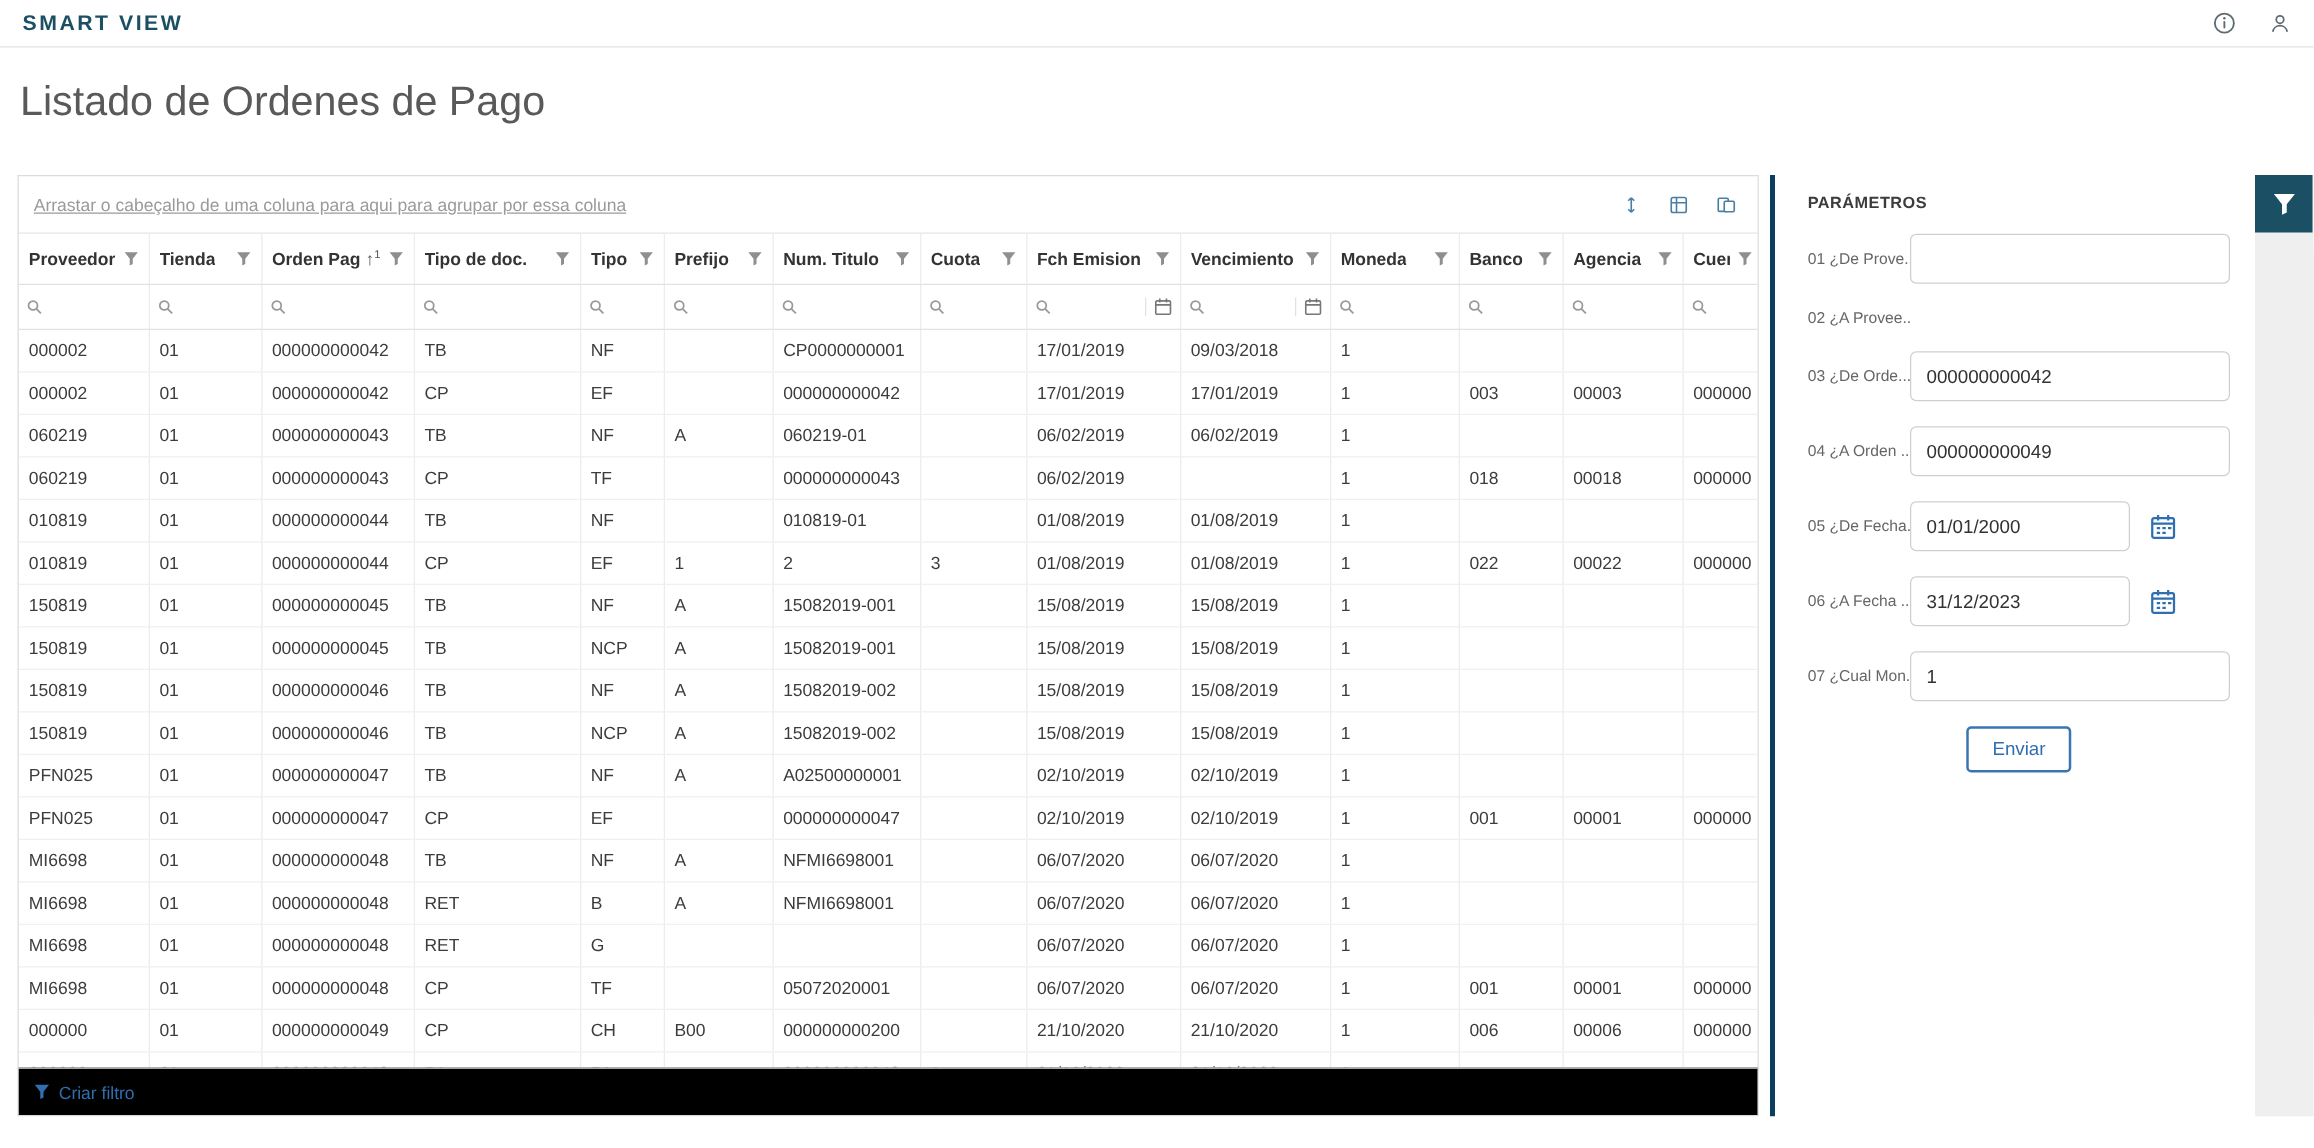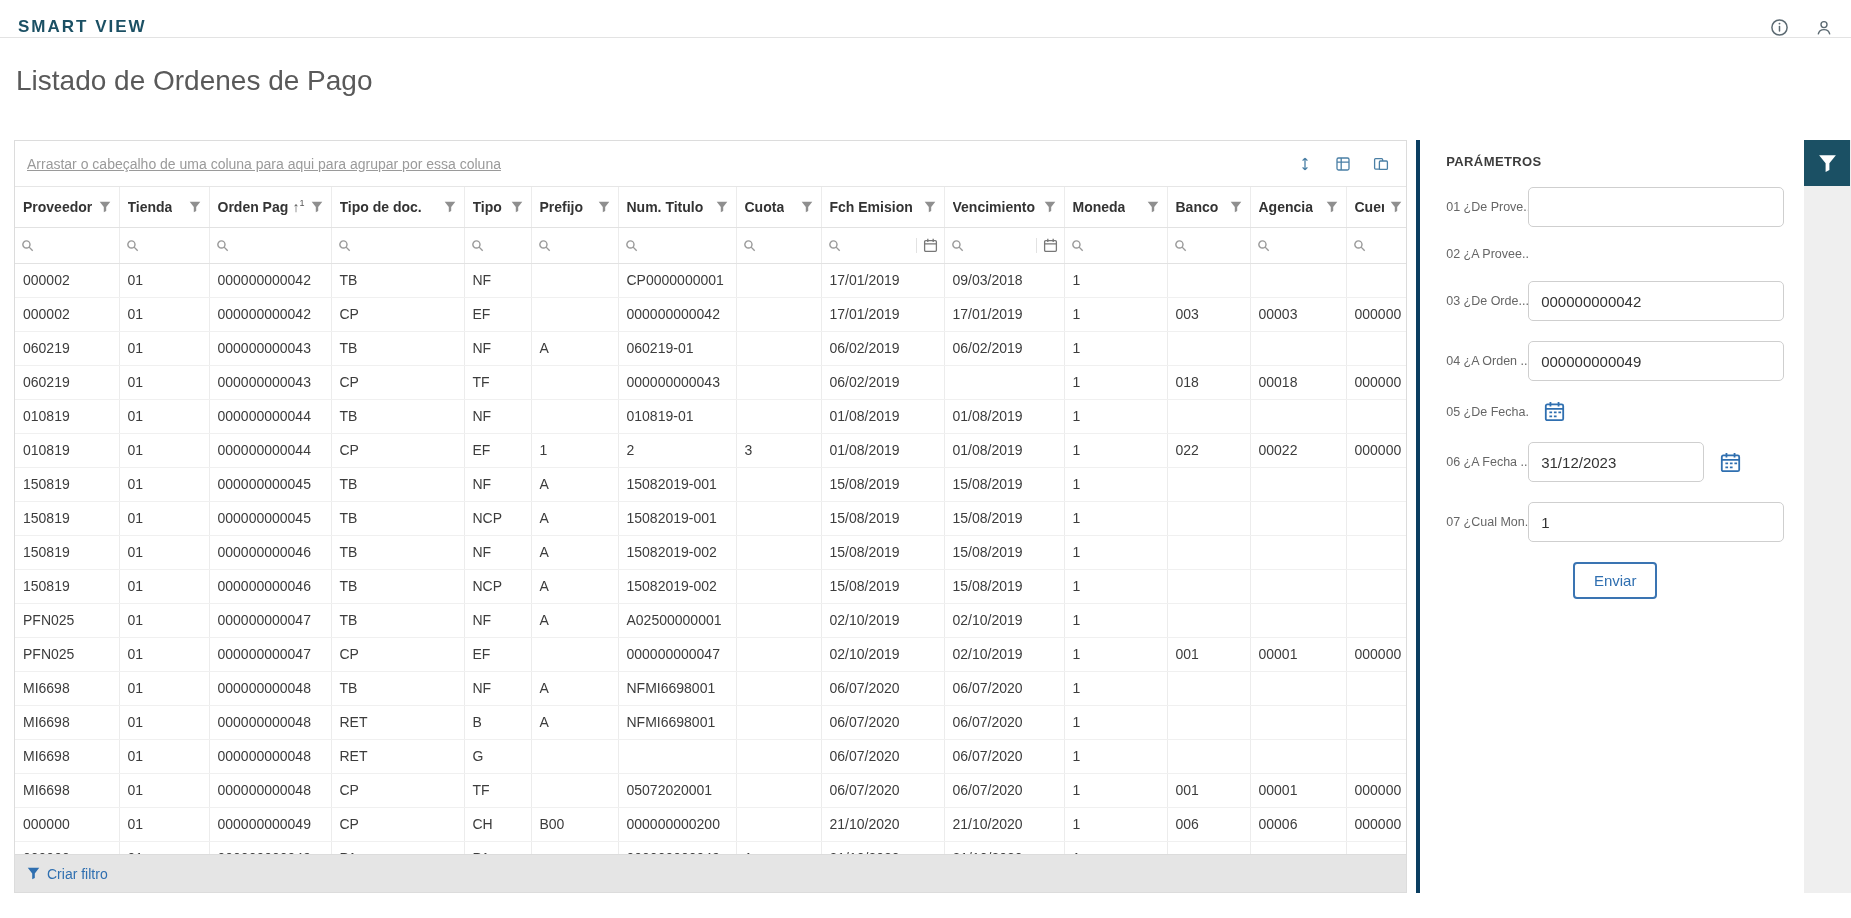--- a/index.html
+++ b/index.html
@@ -5,27 +5,27 @@
   :root{
     --brand:#1b5064; --divider:#0b3e61; --accent:#2f6fb0;
     --rail-bg:#efefef; --header-text:#333333; --muted-text:#9a9a9a;
   }
   *{box-sizing:border-box;margin:0;padding:0;}
   body{
     width:1851px;height:918px;overflow:hidden;background:#fff;
     font-family:"Liberation Sans", sans-serif;color:#333;position:relative;
   }
   
-  .topbar{height:38px;display:flex;align-items:flex-end;justify-content:space-between;
+  .topbar{height:38px;display:flex;align-items:center;justify-content:space-between;
     padding:0 18px;border-bottom:1px solid #e3e3e3;}
   .brand{color:var(--brand);font-weight:bold;font-size:17px;letter-spacing:2px;}
   .topbar-icons{display:flex;gap:26px;color:#5c6a72;align-items:center;}
   .tico{display:flex;align-items:center;}
   
-  .page-title{font-size:28px;font-weight:400;color:#595959;padding:24px 16px 0 16px;line-height:38px;}
+  .page-title{font-size:33px;font-weight:400;color:#595959;padding:24px 16px 0 16px;line-height:38px;}
   
   .layout{display:flex;margin-top:40px;height:753px;align-items:stretch;}
   .grid-wrap{margin-left:14px;width:1393px;border:1px solid #dcdcdc;background:#fff;display:flex;flex-direction:column;}
   .v-divider{width:5px;background:var(--divider);margin-left:9px;}
   
   .grid-clip{height:714px;overflow:hidden;}
   .group-panel{height:46px;display:flex;align-items:center;justify-content:space-between;
     padding:0 10px 0 12px;border-bottom:1px solid #e6e6e6;}
   .group-text{color:var(--muted-text);font-size:14px;text-decoration:underline;}
   .grid-toolbar{display:flex;gap:8px;}
@@ -41,21 +41,21 @@
   .sort sup{font-size:9px;}
   .hfunnel{color:#8f8f8f;flex-shrink:0;margin-left:6px;display:flex;align-items:center;}
   tr.frow th{height:36px;border-bottom:1px solid #e2e2e2;font-weight:400;padding:0 6px;}
   .fwrap{display:flex;align-items:center;height:100%;}
   .mag{color:#999;display:flex;align-items:center;flex-shrink:0;}
   .finput{flex:1;height:100%;}
   .fcal{color:#777;border-left:1px solid #e2e2e2;padding-left:6px;margin-left:4px;
     display:flex;align-items:center;flex-shrink:0;}
   tbody td{height:34px;border-bottom:1px solid #f0f0f0;color:#3c3c3c;}
   .grid-footer{height:38px;border-top:1px solid #dcdcdc;display:flex;align-items:center;
-    padding:0 12px;gap:7px;margin-top:auto;background:#e5e5e5;}
+    padding:0 12px;gap:7px;margin-top:auto;background:#000000;}
   .footer-funnel{color:var(--accent);display:flex;align-items:center;}
   .footer-link{color:var(--accent);font-size:14px;cursor:pointer;text-decoration:none;}
   
   .params{width:450px;padding:14px 20px 0 26px;}
   .params-title{font-size:13px;font-weight:bold;color:#3c3c3c;letter-spacing:.4px;margin-bottom:18px;}
   .field{display:flex;align-items:center;margin-bottom:20px;}
   .flabel{width:82px;font-size:12.5px;color:#666;white-space:nowrap;overflow:hidden;flex-shrink:0;}
   .pinput{flex:1;height:40px;border:1px solid #cfcfcf;border-radius:5px;padding:0 12px;
     font-size:15px;color:#333;font-family:"Liberation Sans",sans-serif;outline:none;min-width:0;}
   .field.date .pinput{flex:none;width:176px;}
@@ -765,20 +765,21 @@
         <div class="field">
           <div class="flabel">03 ¿De Orde...</div>
           <input class="pinput" type="text" value="000000000042" style="">
         </div>
         <div class="field">
           <div class="flabel">04 ¿A Orden ...</div>
           <input class="pinput" type="text" value="000000000049" style="">
         </div>
         <div class="field date">
           <div class="flabel">05 ¿De Fecha...</div>
+          <input class="pinput" type="text" value="01/01/2000" style="">
           <span class="pcal">
             <svg width="21" height="21" viewBox="0 0 14 14" fill="none" stroke="currentColor" stroke-width="1.2">
               <rect x="1.2" y="2.3" width="11.6" height="10.5" rx="1"></rect>
               <path d="M1.2 5.3h11.6M4.3 0.6v3M9.7 0.6v3M3.6 7.6h1.8M6.6 7.6h1.8M9.6 7.6h1.8M3.6 10.2h1.8M6.6 10.2h1.8"></path>
             </svg>
           </span>
         </div>
         <div class="field date">
           <div class="flabel">06 ¿A Fecha ...</div>
           <input class="pinput" type="text" value="31/12/2023" style="">

